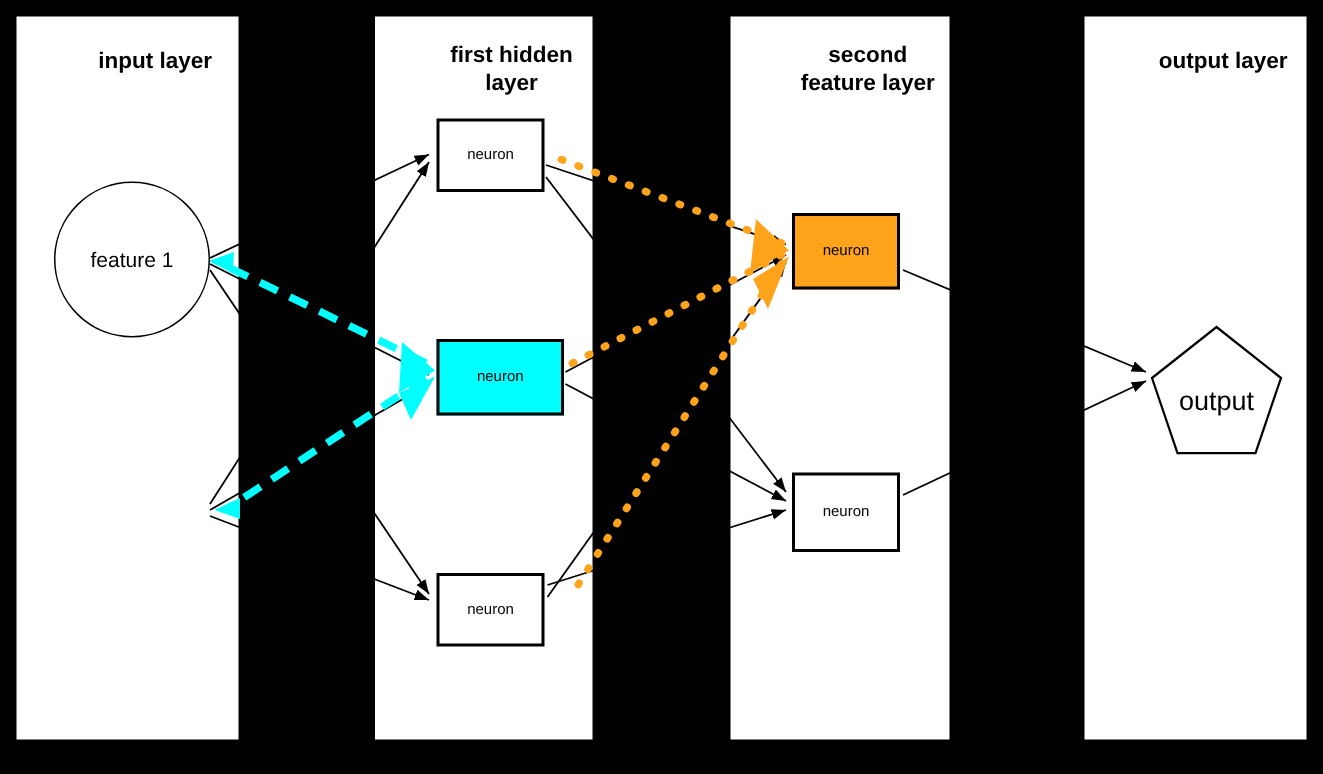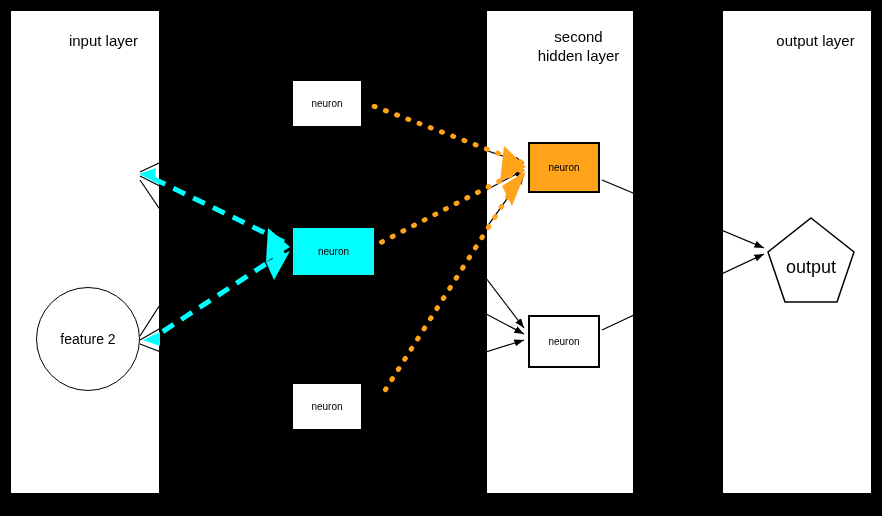--- a/index.html
+++ b/index.html
@@ -18,21 +18,21 @@
   .panel {
     position: absolute;
     background: #ffffff;
     box-sizing: border-box;
   }
   .panel-title {
     position: absolute;
     left: 0;
     right: 0;
     text-align: center;
-    font-weight: normal;
+    font-weight: bold;
     font-size: 15px;
     color: #000000;
     line-height: 19px;
     white-space: pre-line;
     margin-left: 37px;
   }
   svg.edges {
     position: absolute;
     left: 0;
     top: 0;
@@ -85,24 +85,28 @@
 </style>
 </head>
 <body>
 
 <div id="canvas">
 
   <div class="panel" style="left:11px; top:11px; width:148px; height:482px;">
     <div class="panel-title" style="top:20px;">input layer</div>
   </div>
 
+  <div class="panel" style="left:250px; top:11px; width:145px; height:482px;">
+    <div class="panel-title" style="top:16px;">first hidden
+layer</div>
+  </div>
 
   <div class="panel" style="left:487px; top:11px; width:146px; height:482px;">
     <div class="panel-title" style="top:16px;">second
-hidden layer</div>
+feature layer</div>
   </div>
 
   <div class="panel" style="left:723px; top:11px; width:148px; height:482px;">
     <div class="panel-title" style="top:20px;">output layer</div>
   </div>
 
   <svg class="edges" viewBox="0 0 882 516">
     <defs>
       <marker id="arrow-black" markerWidth="9" markerHeight="9" refX="8" refY="3" orient="auto" markerUnits="strokeWidth">
         <path d="M0,0 L0,6 L8,3 z" fill="#000000"></path>
@@ -153,24 +157,24 @@
       <line x1="284" y1="252" x2="150" y2="340"></line>
     </g>
     <g fill="#00ffff">
       <polygon points="290,247 268,228 266,262"></polygon>
       <polygon points="290,251 266,262 274,280"></polygon>
       <polygon points="139,174 156,168 155,182"></polygon>
       <polygon points="143,340 160,332 160,346"></polygon>
     </g>
   </svg>
 
-
-  <div class="node-circle" style="left:36px; top:287px; width:104px; height:104px;">
-    <span>feature 2</span>
-  </div>
+  <div class="node-circle" style="left:36px; top:121px; width:104px; height:104px;">
+    <span>feature 1</span>
+  </div>
+
 
   <div class="node-box" style="left:291px; top:79px; width:72px; height:49px; background:#ffffff;">
     <span>neuron</span>
   </div>
 
   <div class="node-box" style="left:291px; top:226px; width:85px; height:51px; background:#00ffff;">
     <span>neuron</span>
   </div>
 
   <div class="node-box" style="left:291px; top:382px; width:72px; height:49px; background:#ffffff;">

